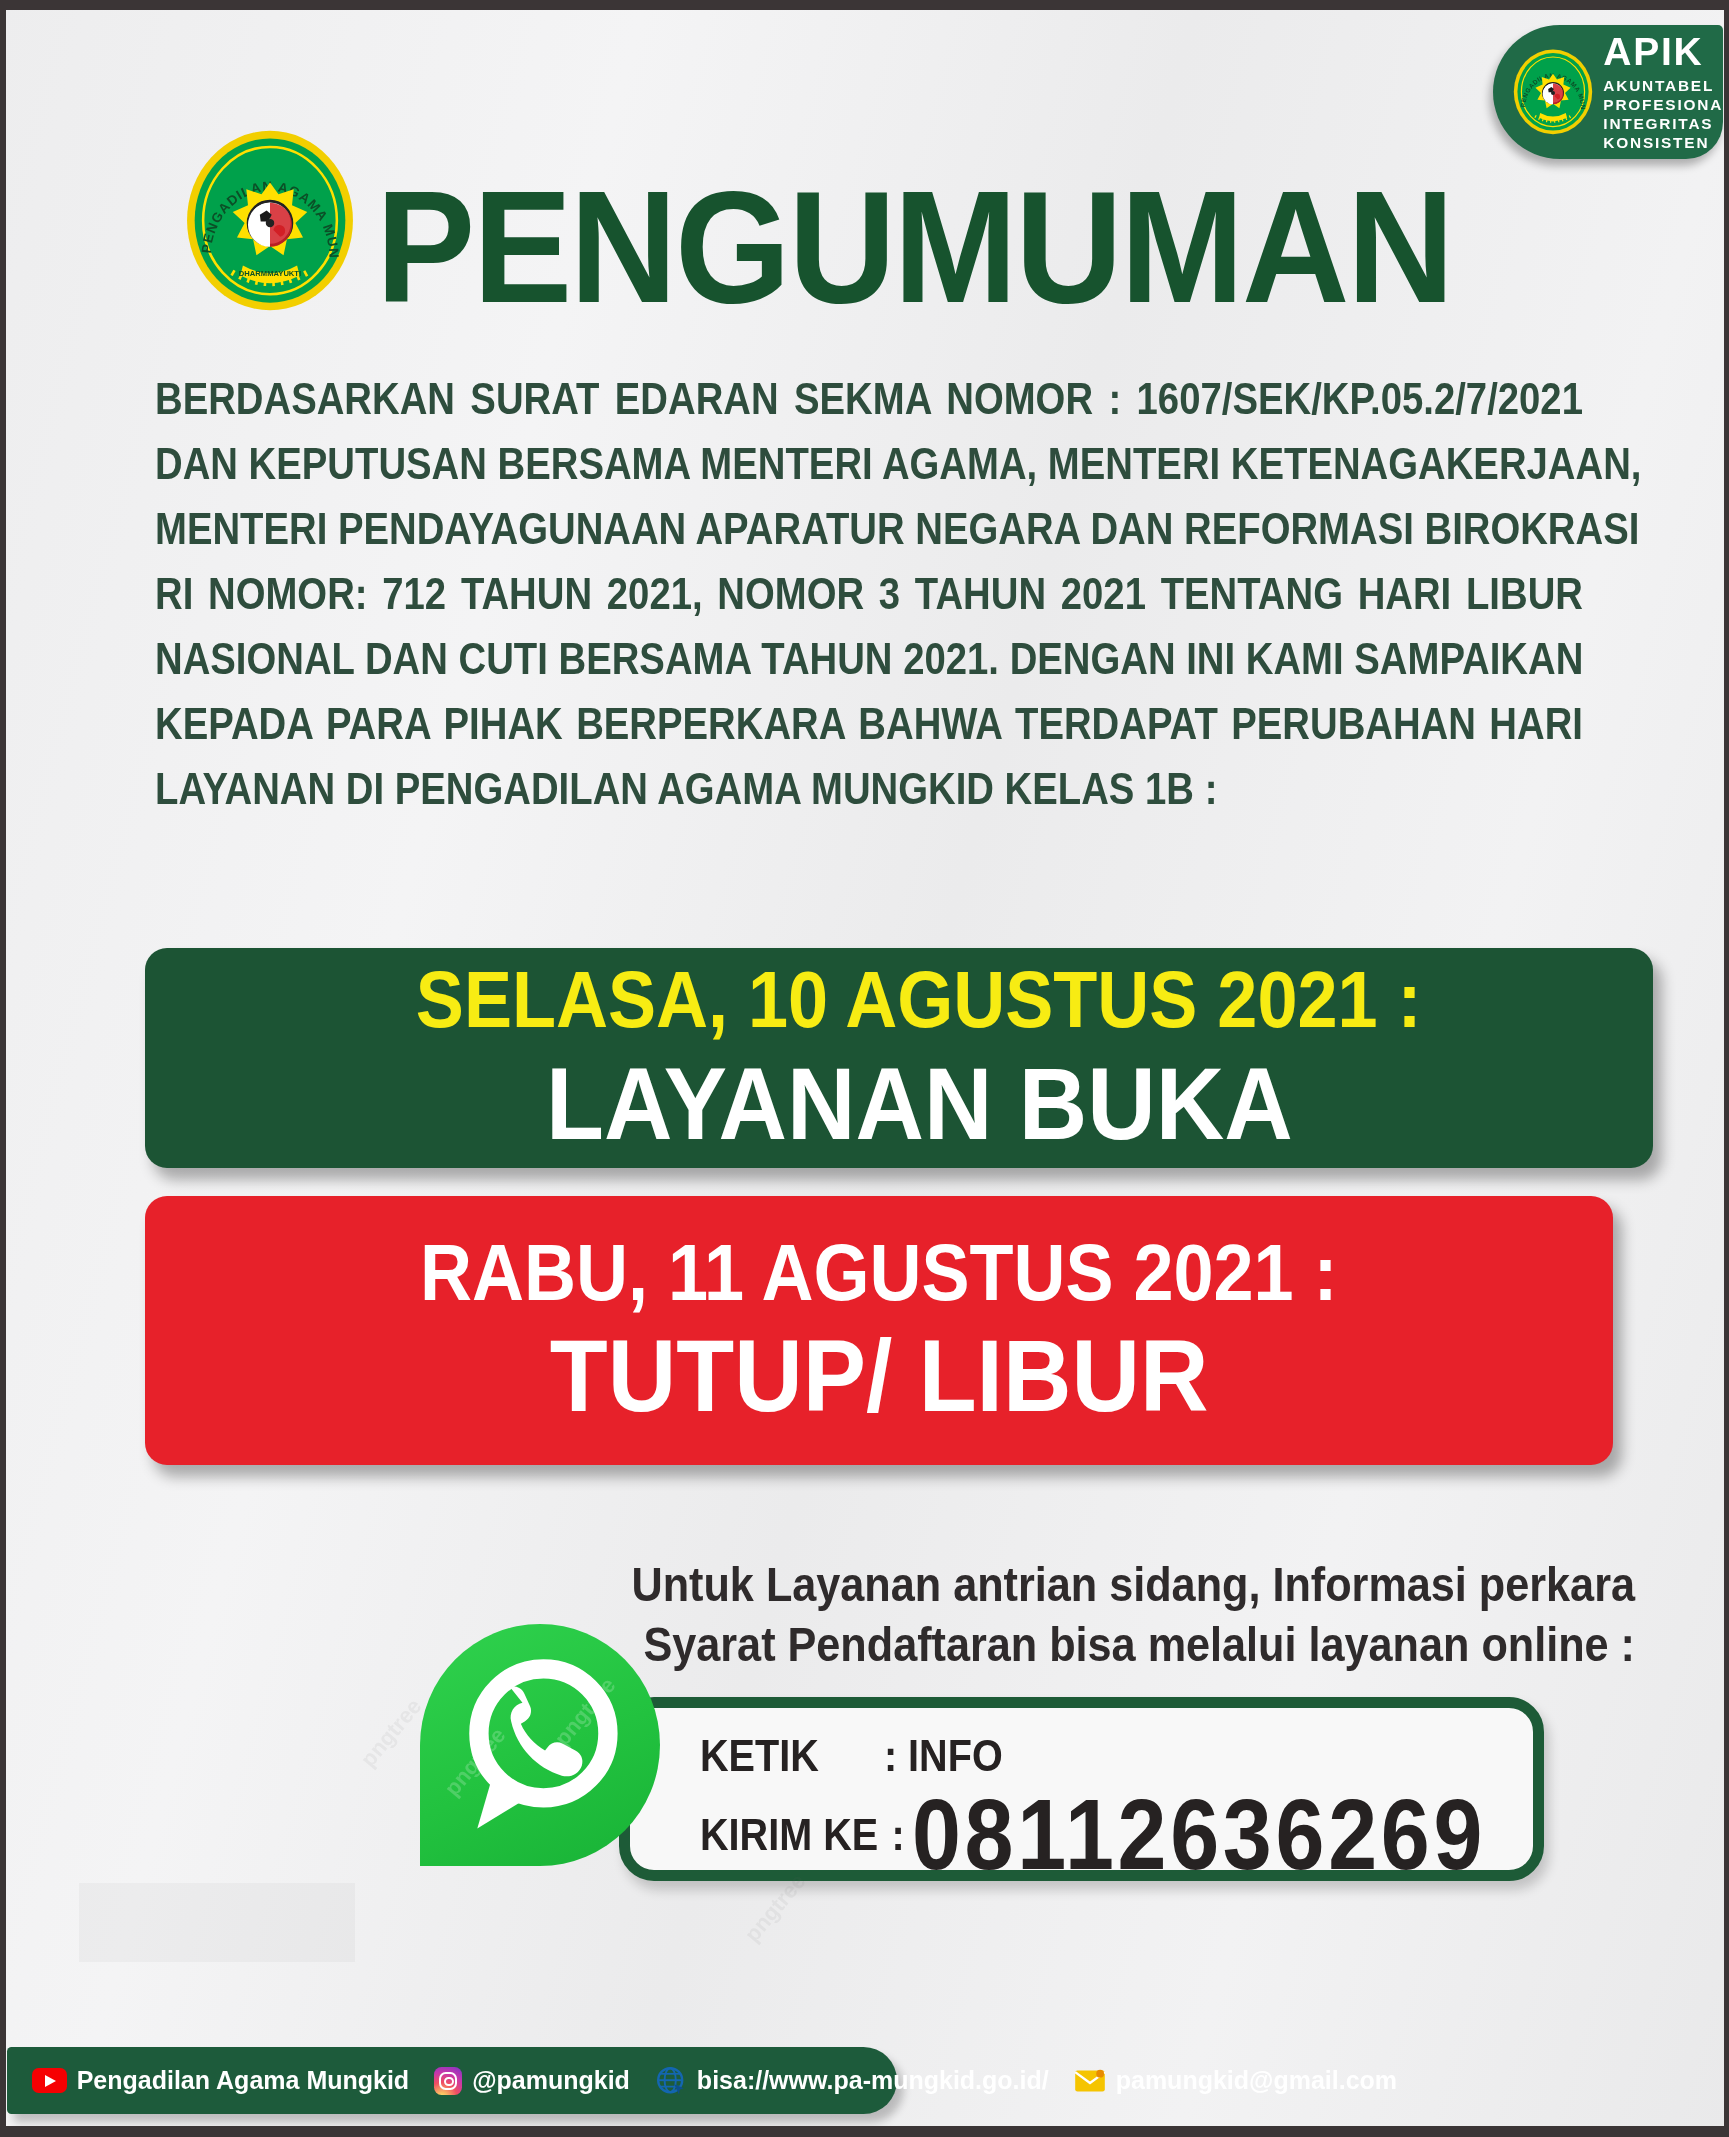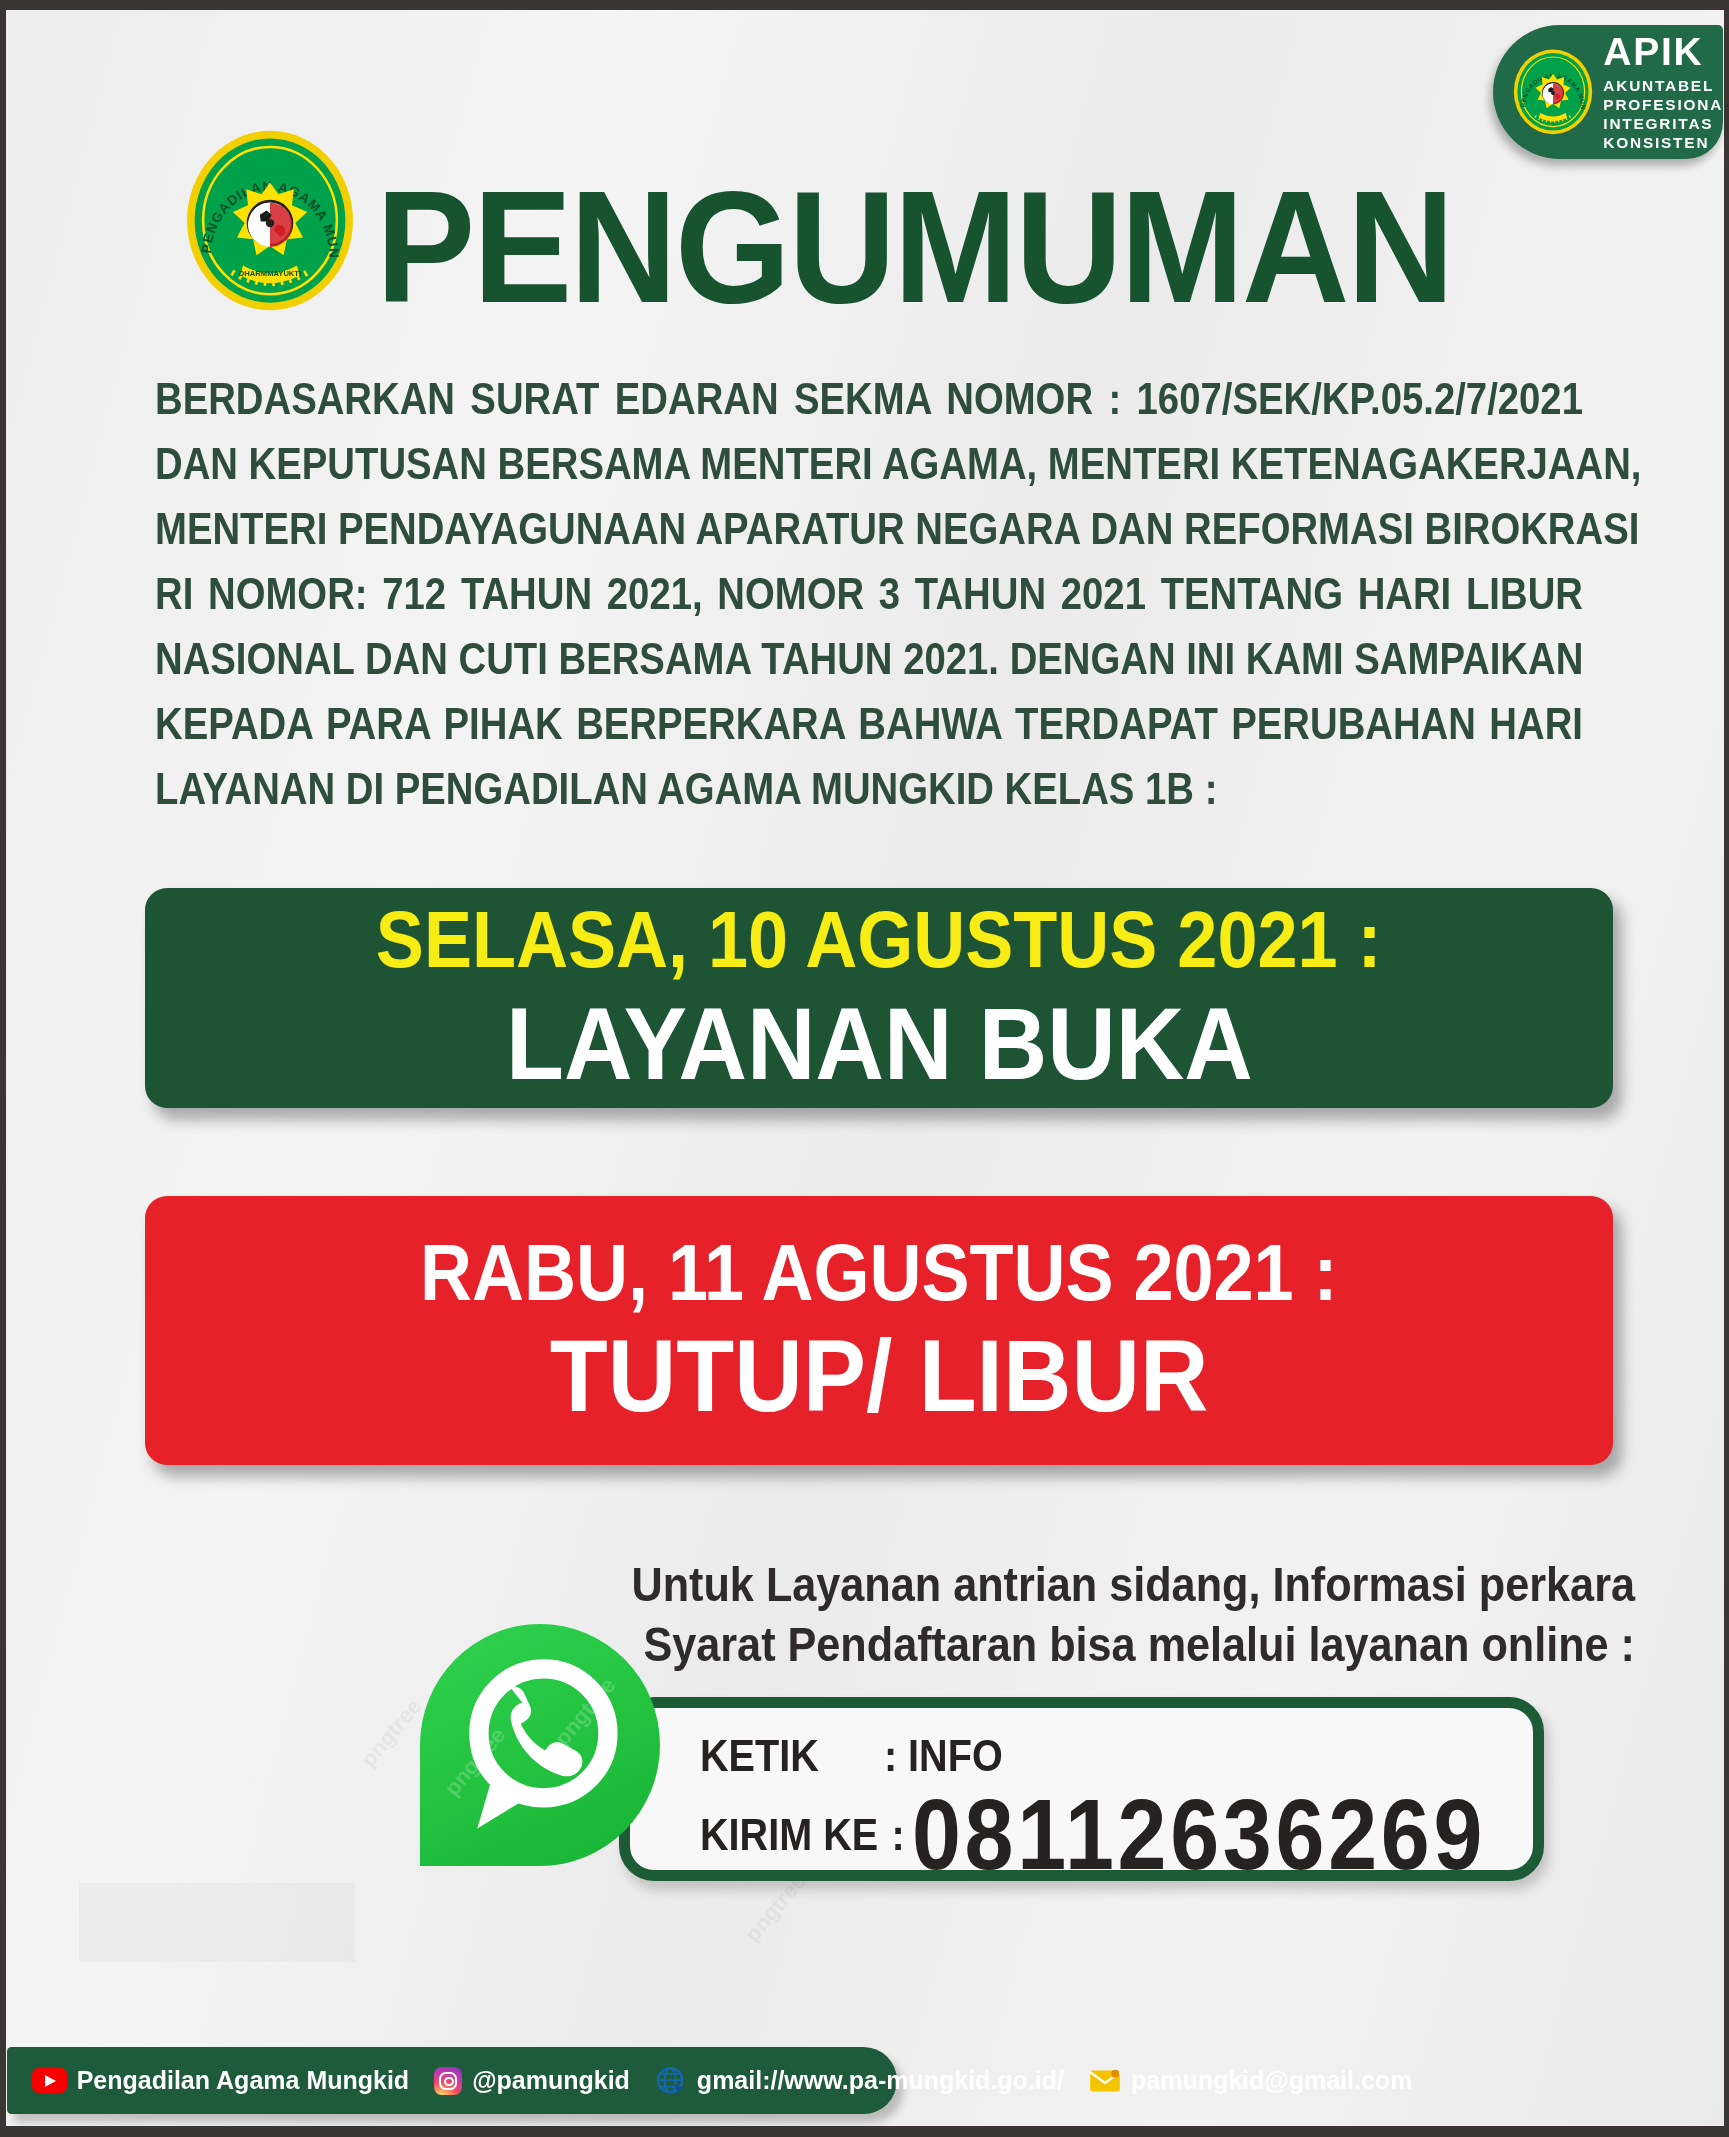--- a/index.html
+++ b/index.html
@@ -33,21 +33,21 @@
   .para{position:absolute;left:155px;top:366px;width:1678px;
     transform:scaleX(.851);transform-origin:left top;
     color:#2e4d3d;font-weight:bold;font-size:45px;line-height:65px;}
   .para .pline{text-align:justify;text-align-last:justify;white-space:nowrap;}
   .para .pline.last{text-align-last:left;}
 
   
   .announce{position:absolute;left:145px;width:1468px;border-radius:22px;
     display:flex;flex-direction:column;align-items:center;justify-content:center;
     box-shadow:8.3px 11.7px 13.4px rgba(0,0,0,.30);z-index:3;}
-  .box-open{top:888px;height:220px;background:#1c5434;}
+  .box-open{top:948px;height:220px;background:#1c5434;padding-left:40px;}
   .box-closed{top:1196px;height:269px;background:#e7212a;}
   .announce .l1{font-size:80px;font-weight:bold;transform:scaleX(.9);white-space:nowrap;line-height:1.05;}
   .announce .l2{font-size:102px;font-weight:bold;transform:scaleX(.93);white-space:nowrap;line-height:1.05;margin-top:8.3px;color:#fff;}
   .box-open .l1{color:#f7ec13;}
   .box-closed .l1{color:#fff;}
 
   
   .online{position:absolute;right:95px;top:1555px;text-align:right;
     color:#2f2b2c;font-weight:bold;font-size:48px;line-height:60px;
     transform:scaleX(.9);transform-origin:right top;white-space:nowrap;}
@@ -210,21 +210,21 @@
     </div>
     <div class="fitem">
       <svg class="globe" viewBox="0 0 40 40">
         <circle cx="19" cy="19" r="15" fill="none" stroke="#1466b0" stroke-width="3"></circle>
         <ellipse cx="19" cy="19" rx="7" ry="15" fill="none" stroke="#1466b0" stroke-width="2.4"></ellipse>
         <line x1="4" y1="19" x2="34" y2="19" stroke="#1466b0" stroke-width="2.4"></line>
         <line x1="6" y1="11" x2="32" y2="11" stroke="#1466b0" stroke-width="2.2"></line>
         <line x1="6" y1="27" x2="32" y2="27" stroke="#1466b0" stroke-width="2.2"></line>
         <path d="M24,24 l12,5 -5,2 -1,6 z" fill="#0d4f8b"></path>
       </svg>
-      <span>gmail://www.pa-mungkid.go.id/</span>
+      <span>bisa://www.pa-mungkid.go.id/</span>
     </div>
     <div class="fitem">
       <svg class="mail" viewBox="0 0 40 30">
         <rect x="1" y="2" width="38" height="27" rx="3" fill="#f5c400"></rect>
         <path d="M1,4 L20,18 L39,4" fill="none" stroke="#fff" stroke-width="3"></path>
         <circle cx="33" cy="6" r="5" fill="#e88b00"></circle>
       </svg>
       <span>pamungkid@gmail.com</span>
     </div>
   </div>

